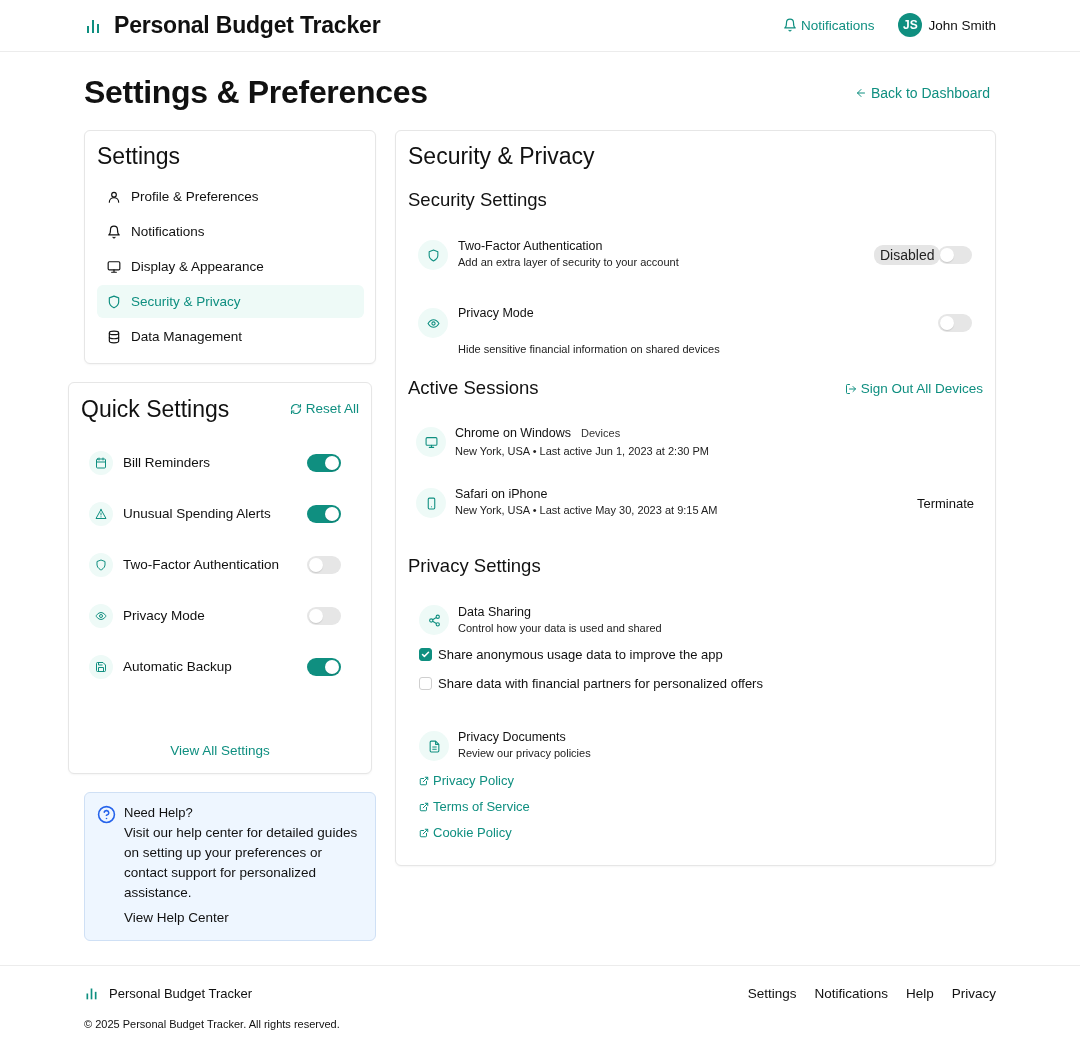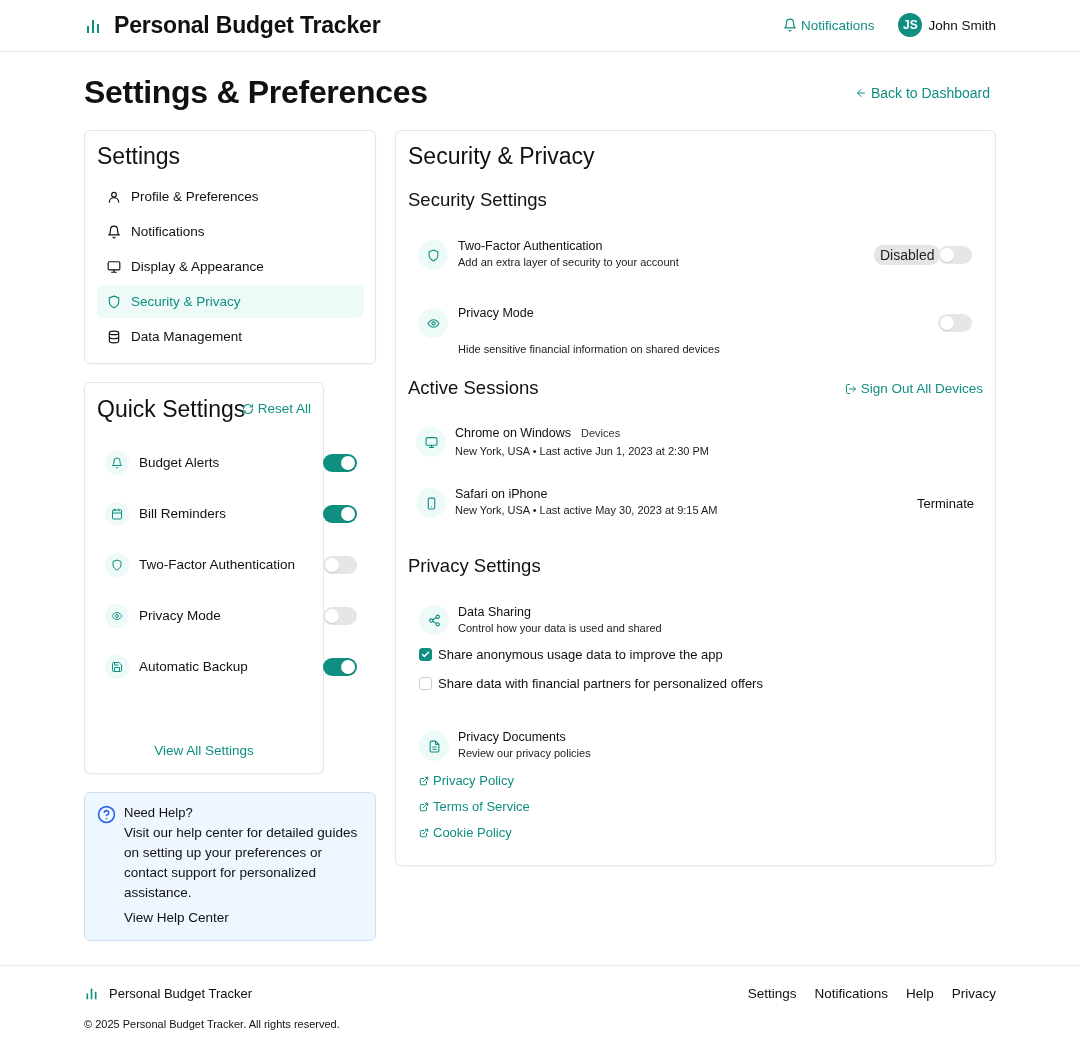--- a/index.html
+++ b/index.html
@@ -25,21 +25,21 @@
 
   
   .nav-card { left: 84px; top: 130px; width: 292px; height: 234px; }
   .card-h2 { font-size: 23px; color: #111; font-weight: normal; }
   .nav-card .card-h2 { position: absolute; left: 12px; top: 12px; }
   .nav-list { position: absolute; left: 12px; top: 49px; width: 267px; }
   .nav-item { height: 33px; margin-bottom: 2px; display: flex; align-items: center; padding-left: 10px; gap: 10px; font-size: 13.5px; border-radius: 6px; color: #111; cursor: pointer; }
   .nav-item.active { background: #eefaf7; color: #0f8f80; }
 
   
-  .quick-card { left: 84px; top: 382px; width: 240px; height: 392px; }
+  .quick-card { left: 68px; top: 382px; width: 304px; height: 392px; }
   .quick-card .card-h2 { position: absolute; left: 12px; top: 13px; }
   .reset-link { position: absolute; right: 12px; top: 18px; font-size: 13.5px; color: #0f8f80; display: flex; align-items: center; gap: 4px; }
   .q-list { position: absolute; left: 20px; top: 54px; width: 252px; }
   .q-item { height: 51px; display: flex; align-items: center; position: relative; }
   .q-icon { width: 24px; height: 24px; border-radius: 50%; background: #eefaf7; display: flex; align-items: center; justify-content: center; }
   .q-label { margin-left: 10px; font-size: 13.5px; color: #111; }
   .toggle { position: absolute; right: 0; width: 34px; height: 18px; border-radius: 9px; background: #e6e6e6; cursor: pointer; }
   .toggle::after { content: ""; position: absolute; top: 2px; left: 2px; width: 14px; height: 14px; border-radius: 50%; background: #fff; box-shadow: 0 1px 1px rgba(0,0,0,0.12); }
   .toggle.on { background: #0f8f80; }
   .toggle.on::after { left: 18px; }
@@ -173,36 +173,36 @@
         <svg width="12" height="12" viewBox="0 0 24 24" fill="none" stroke="#0f8f80" stroke-width="2.2" stroke-linecap="round">
           <path d="M21 12a9 9 0 0 1-15.5 6.2M3 12A9 9 0 0 1 18.5 5.8"></path>
           <path d="M21 3v5h-5M3 21v-5h5"></path>
         </svg>
       </span>
     <span>Reset All</span>
   </a>
   <div class="q-list">
     <div class="q-item">
       <span class="q-icon">
-          <svg width="12" height="12" viewBox="0 0 24 24" fill="none" stroke="#0f8f80" stroke-width="2" stroke-linecap="round" stroke-linejoin="round">
-            <path d="M6 8a6 6 0 0 1 12 0c0 7 3 9 3 9H3s3-2 3-9"></path>
-            <path d="M10.3 21a1.94 1.94 0 0 0 3.4 0"></path>
-          </svg>
-        </span>
-      <span class="q-label">Budget Alerts</span>
-      <span class="toggle on"></span>
-    </div>
-    <div class="q-item">
-      <span class="q-icon">
           <svg width="12" height="12" viewBox="0 0 24 24" fill="none" stroke="#0f8f80" stroke-width="2" stroke-linecap="round">
             <rect x="3" y="4" width="18" height="18" rx="2"></rect>
             <path d="M16 2v4M8 2v4M3 10h18"></path>
           </svg>
         </span>
       <span class="q-label">Bill Reminders</span>
+      <span class="toggle on"></span>
+    </div>
+    <div class="q-item">
+      <span class="q-icon">
+          <svg width="12" height="12" viewBox="0 0 24 24" fill="none" stroke="#0f8f80" stroke-width="2" stroke-linejoin="round" stroke-linecap="round">
+            <path d="M12 3L2 21h20L12 3z"></path>
+            <path d="M12 10v4M12 17.5v.5"></path>
+          </svg>
+        </span>
+      <span class="q-label">Unusual Spending Alerts</span>
       <span class="toggle on"></span>
     </div>
     <div class="q-item">
       <span class="q-icon">
           <svg width="12" height="12" viewBox="0 0 24 24" fill="none" stroke="#0f8f80" stroke-width="2" stroke-linejoin="round">
             <path d="M12 22s8-4 8-10V5l-8-3-8 3v7c0 6 8 10 8 10z"></path>
           </svg>
         </span>
       <span class="q-label">Two-Factor Authentication</span>
       <span class="toggle"></span>

